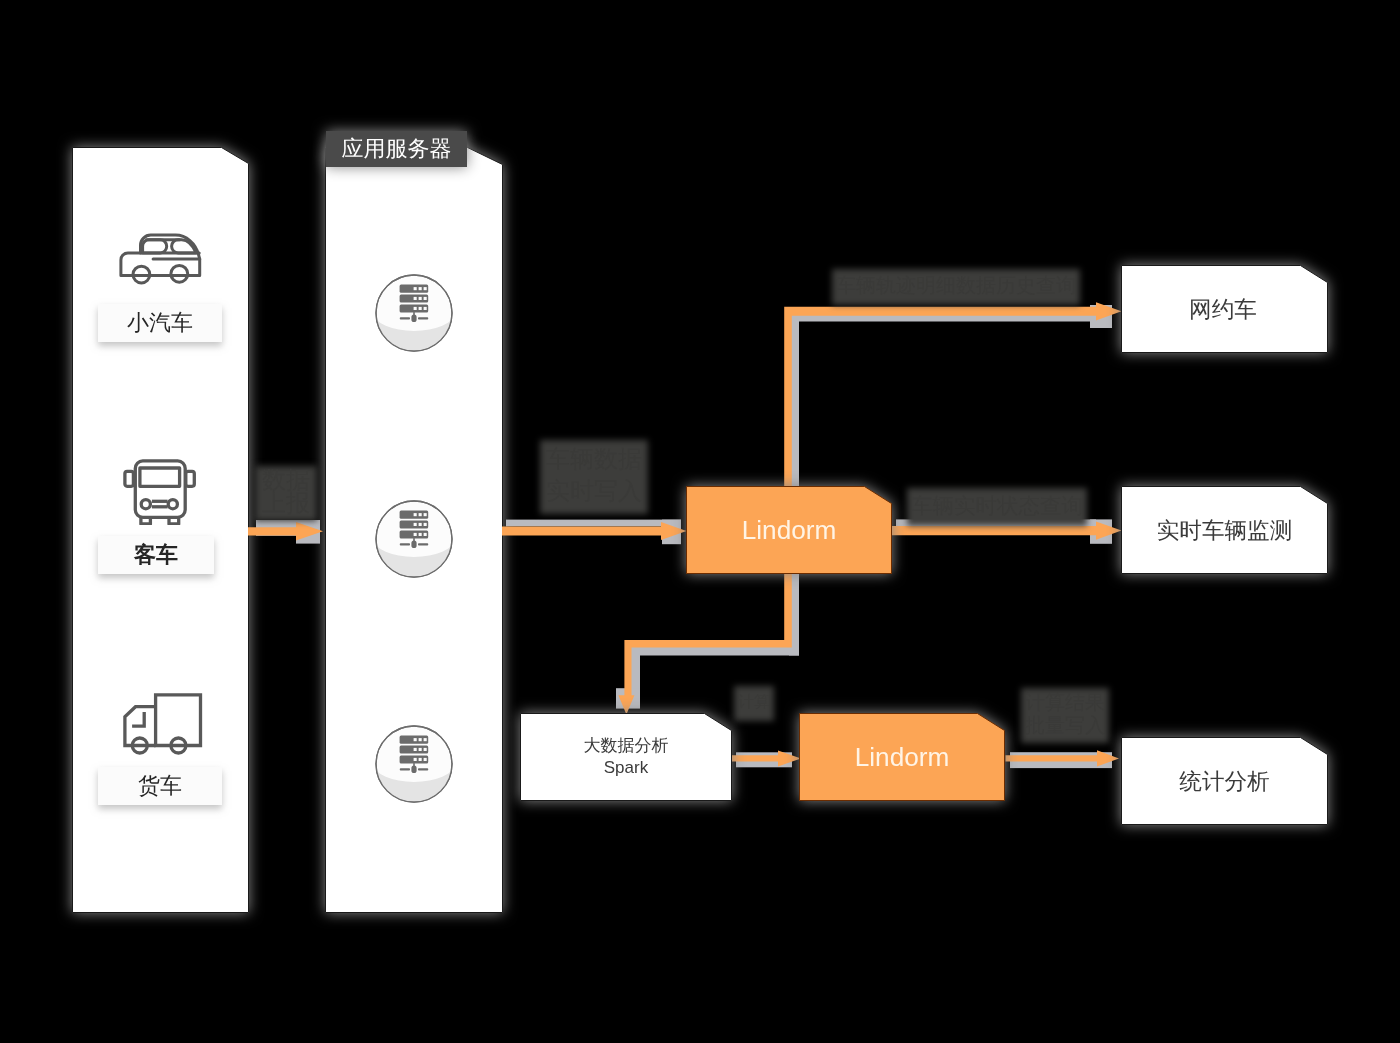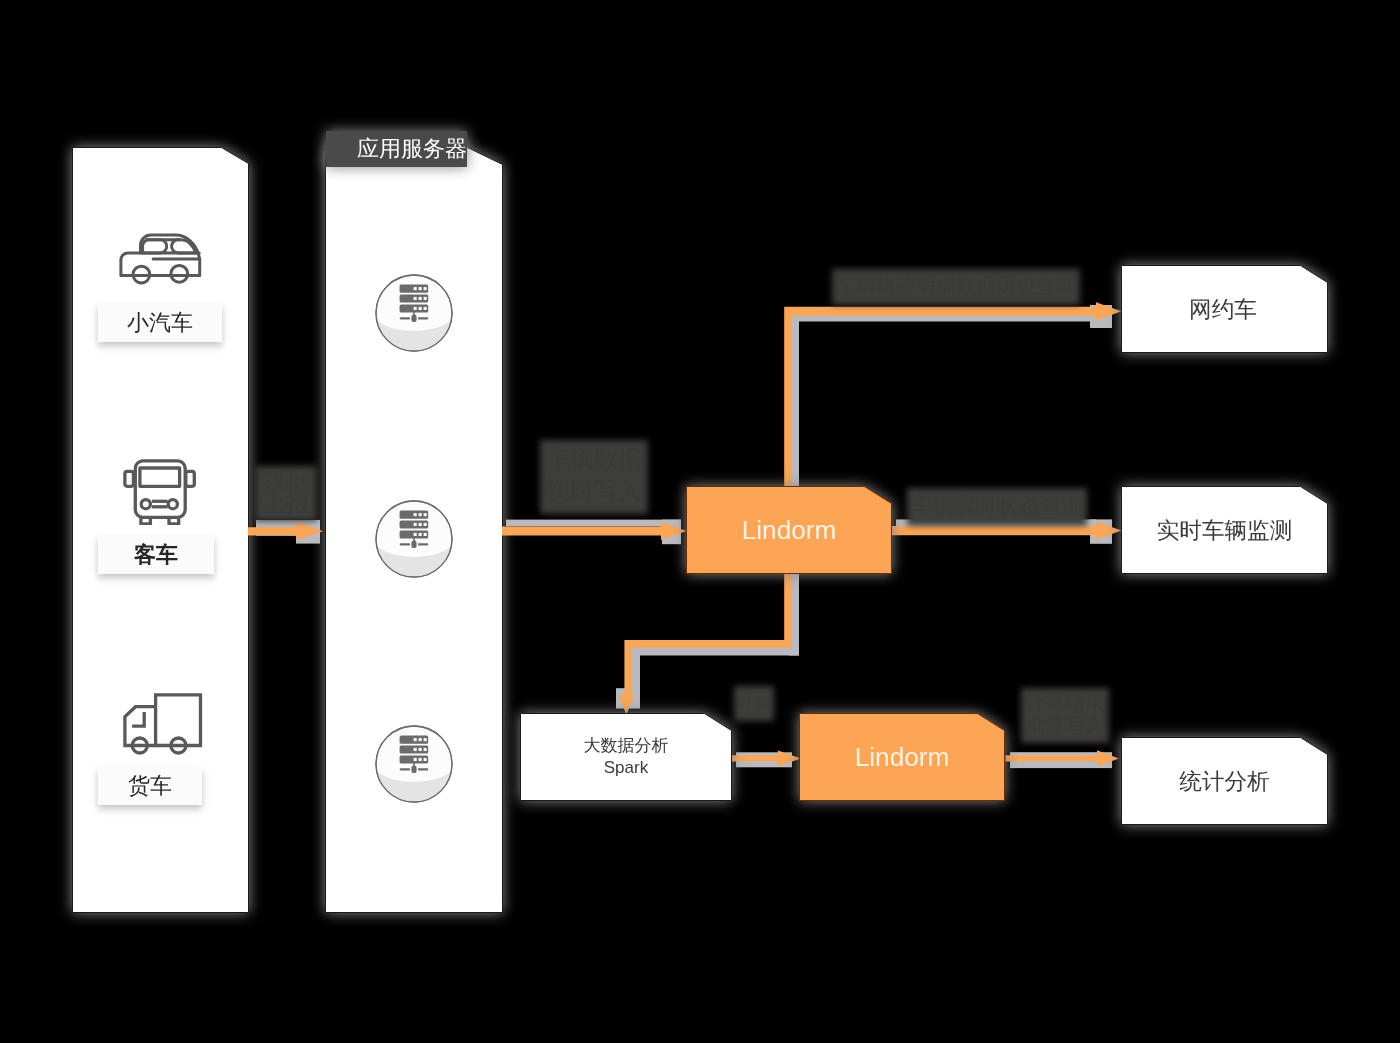--- a/index.html
+++ b/index.html
@@ -32,21 +32,21 @@
   .card.orange span { font-size:26.2px; font-weight:400; color:#fff4e6; }
   .card .two-line, .card .two-line span { text-align:center; line-height:1.27; font-size:17px; }
 
   .col-panel { width:100%; height:100%; }
   .col-panel > svg { display:block; }
 
   .panel-title {
     width:100%; height:100%;
     background:#4a4a4a;
     color:#ffffff;
-    display:flex; align-items:center; justify-content:flex-end;
+    display:flex; align-items:center; justify-content:center;
     font-size:22px;
     letter-spacing:0px;
   }
 
   
   .badge {
     position:absolute;
     background:#fbfbfb;
     display:flex; align-items:center; justify-content:center;
     font-size:22px; color:#262626;
@@ -133,21 +133,21 @@
       <path d="M35.6 4.9 H80.5 V55.5 H35.6 Z"></path>
 
       <path d="M35.6 16.7 H15.5 L4.9 26.7 V55.5 H35.6"></path>
 
       <path d="M24.2 22.1 V36.2 H12.1"></path>
 
       <circle cx="19.8" cy="55.5" r="7.5"></circle>
       <circle cx="58.4" cy="55.5" r="7.5"></circle>
     </svg>
   </div>
-  <div class="badge" style="left:98px; top:767px; width:104px; height:38px;">
+  <div class="badge" style="left:98px; top:767px; width:124px; height:38px;">
     <span>货车</span>
   </div>
 
   <div class="sw" style="left:325px; top:147px; width:178px; height:766px;">
     <div class="col-panel">
         <svg width="178" height="766" viewBox="0 0 178 766">
           <path d="M0.5 0.5 H142.5 L177.5 17.5 V765.5 H0.5 Z" fill="#ffffff" stroke="#1a1a1a" stroke-width="1"></path>
         </svg>
       </div>
   </div>

